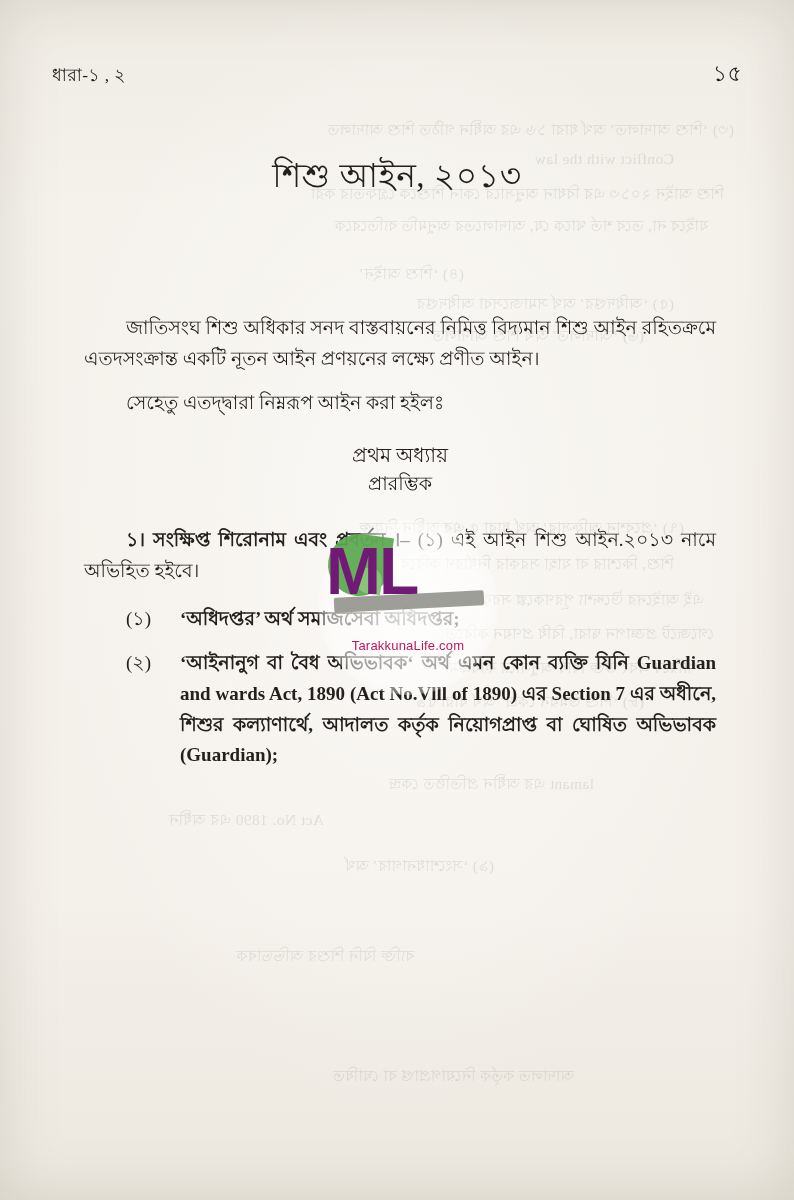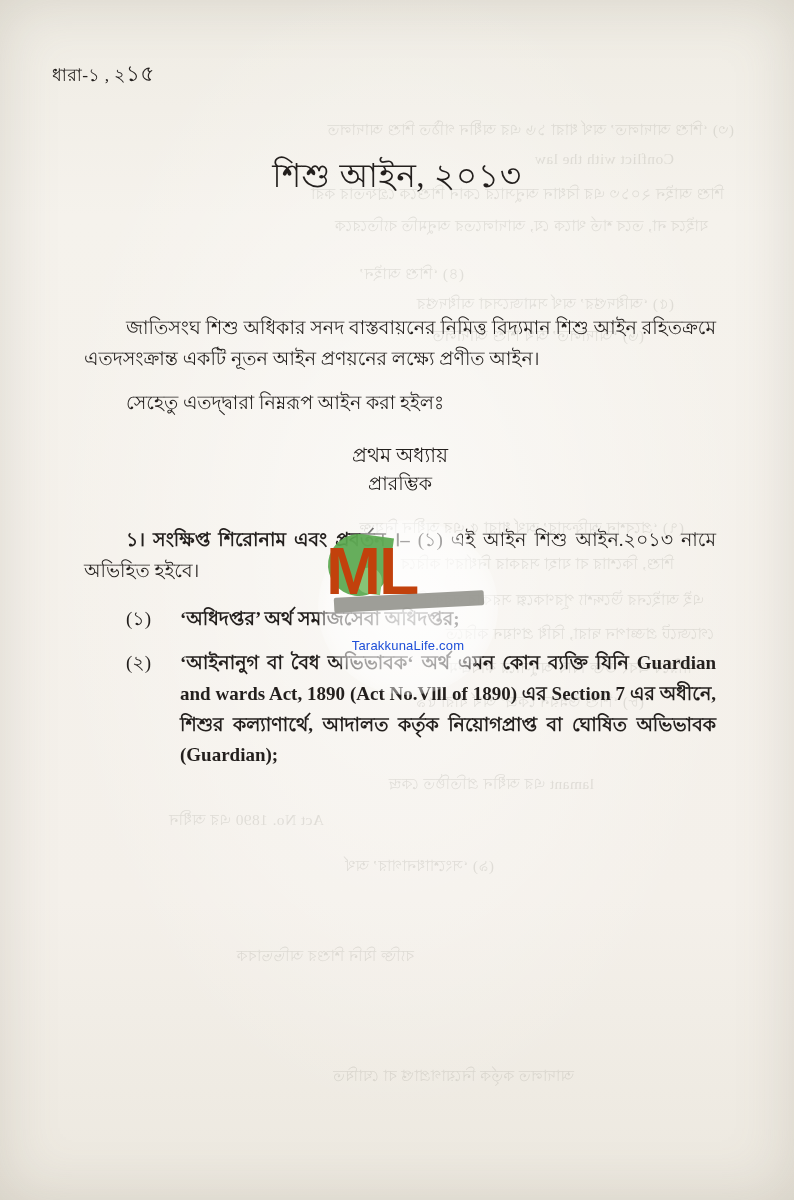--- a/index.html
+++ b/index.html
@@ -51,20 +51,21 @@
     inset: 0;
     color: #231f1d;
   }
   
   .runhead {
     position: absolute;
     top: 56px;
     left: 52px;
     right: 52px;
     display: flex;
+    justify-content: space-between;
     align-items: baseline;
     font-size: 17px;
     letter-spacing: 0.3px;
   }
   .runhead .left { font-size: 17.5px; }
   .runhead .right { font-size: 22px; }
 
   .title-wrap {
     position: absolute;
     top: 158px;
@@ -179,21 +180,21 @@
   }
   .wm-text {
     position: absolute;
     left: 8px;
     top: 20px;
     width: 172px;
     font-family: "Liberation Sans", sans-serif;
     font-weight: bold;
     font-size: 66px;
     letter-spacing: -2px;
-    color: #c2410c;
+    color: #701a75;
     line-height: 0.95;
   }
   .wm-strike {
     position: absolute;
     left: 16px;
     top: 74px;
     width: 150px;
     height: 15px;
     background: #8d8d86;
     opacity: 0.85;
@@ -201,21 +202,21 @@
     border-radius: 2px;
   }
   .wm-sub {
     position: absolute;
     left: 0;
     top: 118px;
     width: 180px;
     text-align: center;
     font-family: "Liberation Sans", sans-serif;
     font-size: 13px;
-    color: #1d4ed8;
+    color: #be185d;
     letter-spacing: 0.2px;
   }
   .edge-shadow {
     position: absolute;
     inset: 0;
     box-shadow: inset 0 0 60px rgba(120,110,90,0.20);
     pointer-events: none;
   }
 </style>
 </head>

